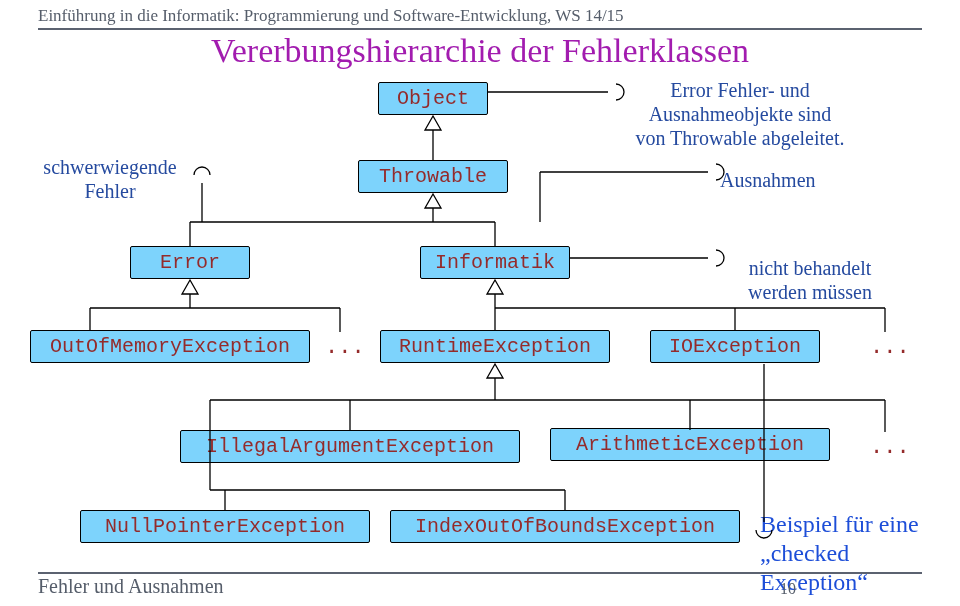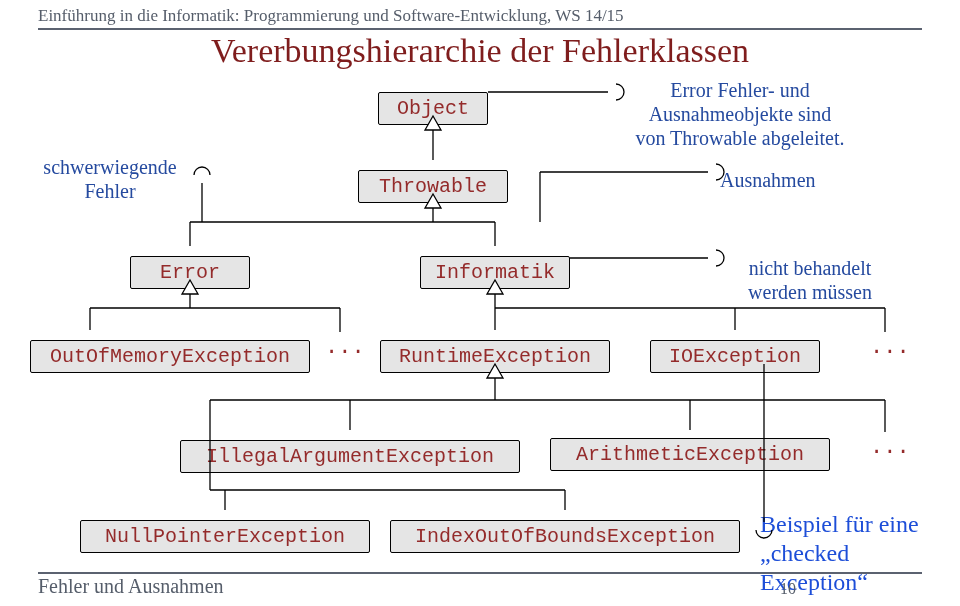--- a/index.html
+++ b/index.html
@@ -4,31 +4,31 @@
 <style>
   * { box-sizing: border-box; margin: 0; padding: 0; }
   html, body { width: 960px; height: 606px; font-family: "Times New Roman", serif; background: #fff; }
   .page { position: relative; width: 834px; height: 606px; }
   .header {
     position: absolute; top: 6px; left: 38px; font-size: 17px; color: #555d6a;
   }
   .header-line { position: absolute; top: 28px; left: 38px; width: 884px; height: 2px; background: #5b6270; }
   .title {
     position: absolute; top: 32px; left: 0; width: 960px; text-align: center;
-    font-size: 34px; color: #7f1d1d; font-weight: 400;
+    font-size: 34px; color: #a21caf; font-weight: 400;
   }
   .footer-line { position: absolute; bottom: 32px; left: 38px; width: 884px; height: 2px; background: #5b6270; }
   .footer-left { position: absolute; bottom: 8px; left: 38px; font-size: 20px; color: #555d6a; }
   .footer-right { position: absolute; bottom: 8px; right: 38px; font-size: 16px; color: #555d6a; }
 
   .box {
-    position: absolute; border: 1.5px solid #000; background: #e5e5e5;
+    position: absolute; border: 1.5px solid #000; background: #7dd3fc;
     font-family: "Courier New", monospace; font-size: 20px; color: #942b2b;
     display: flex; align-items: center; justify-content: center;
-    padding: 4px 10px; border-radius: 2px; white-space: nowrap; margin-top: 10px;
+    padding: 4px 10px; border-radius: 2px; white-space: nowrap;
   }
   .note {
     position: absolute; font-size: 20px; color: #254a9f; line-height: 1.2;
     text-align: center;
   }
   .ellipsis {
     position: absolute; font-family: "Courier New", monospace; font-size: 22px; color: #942b2b;
   }
   .checked-note {
     position: absolute; font-size: 24px; color: #1d4ed8; line-height: 1.2;

